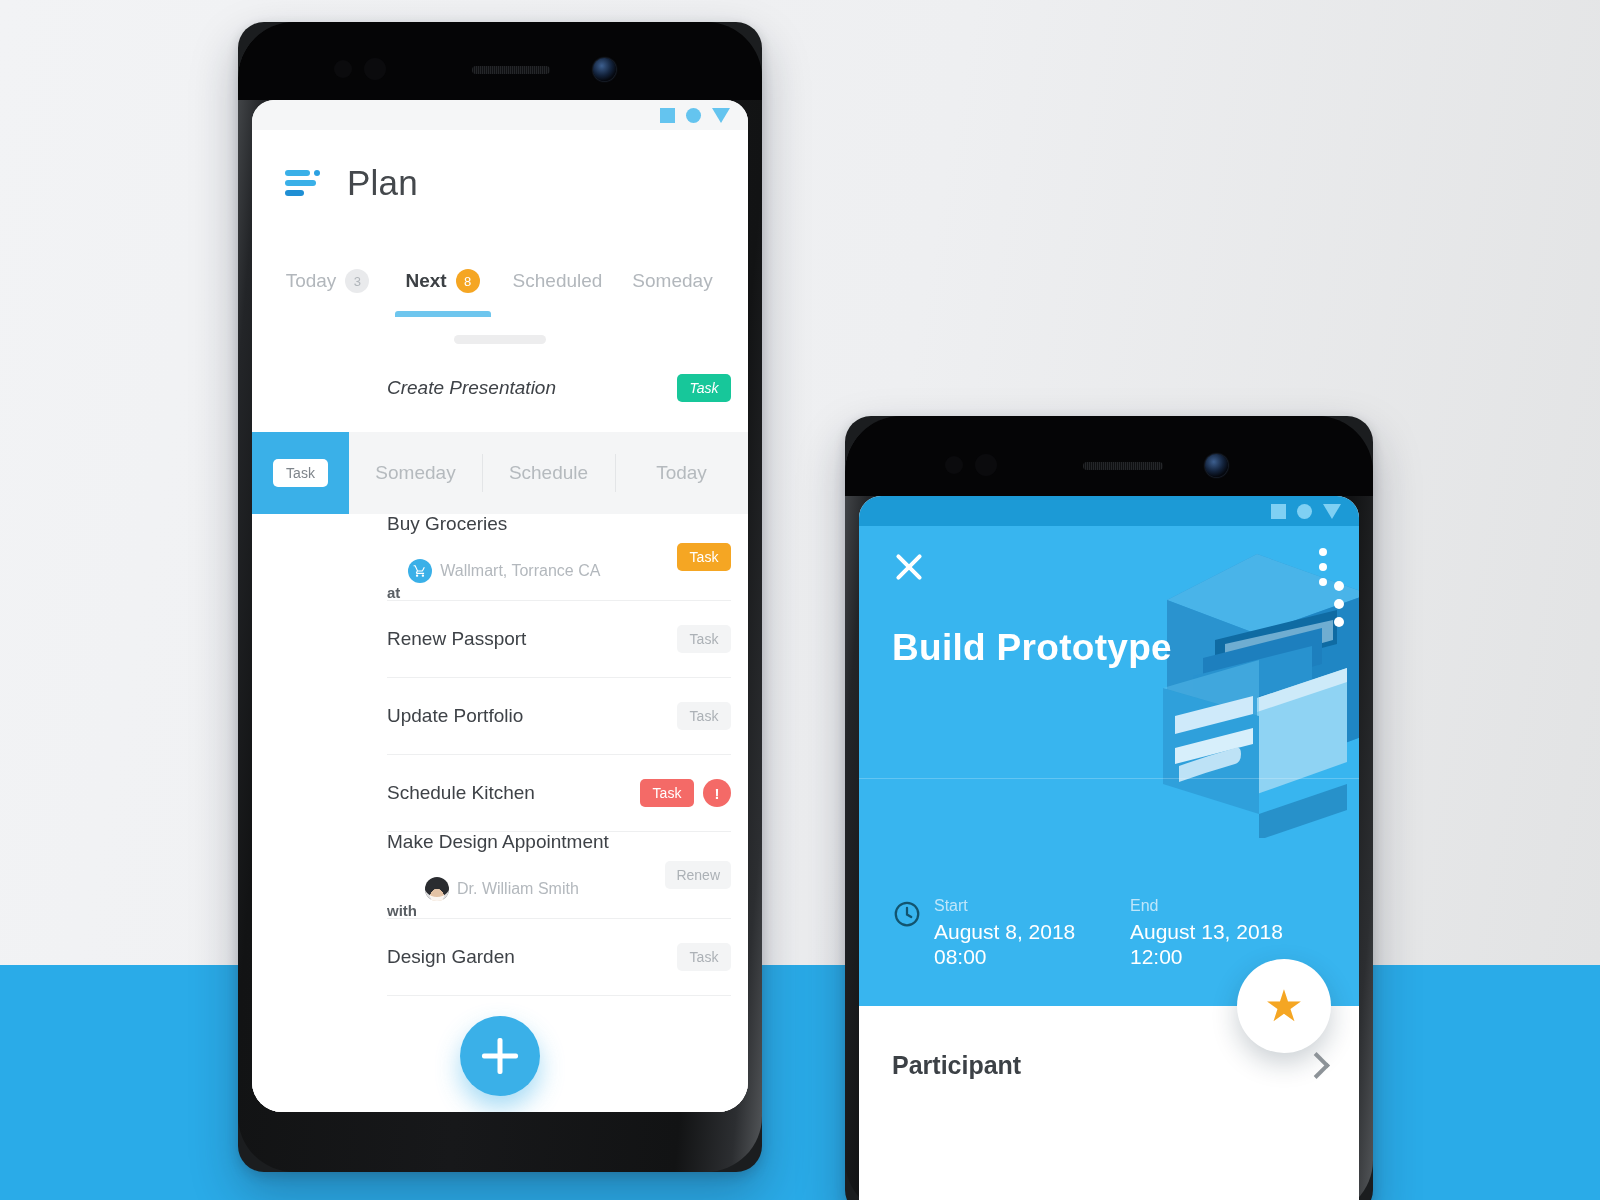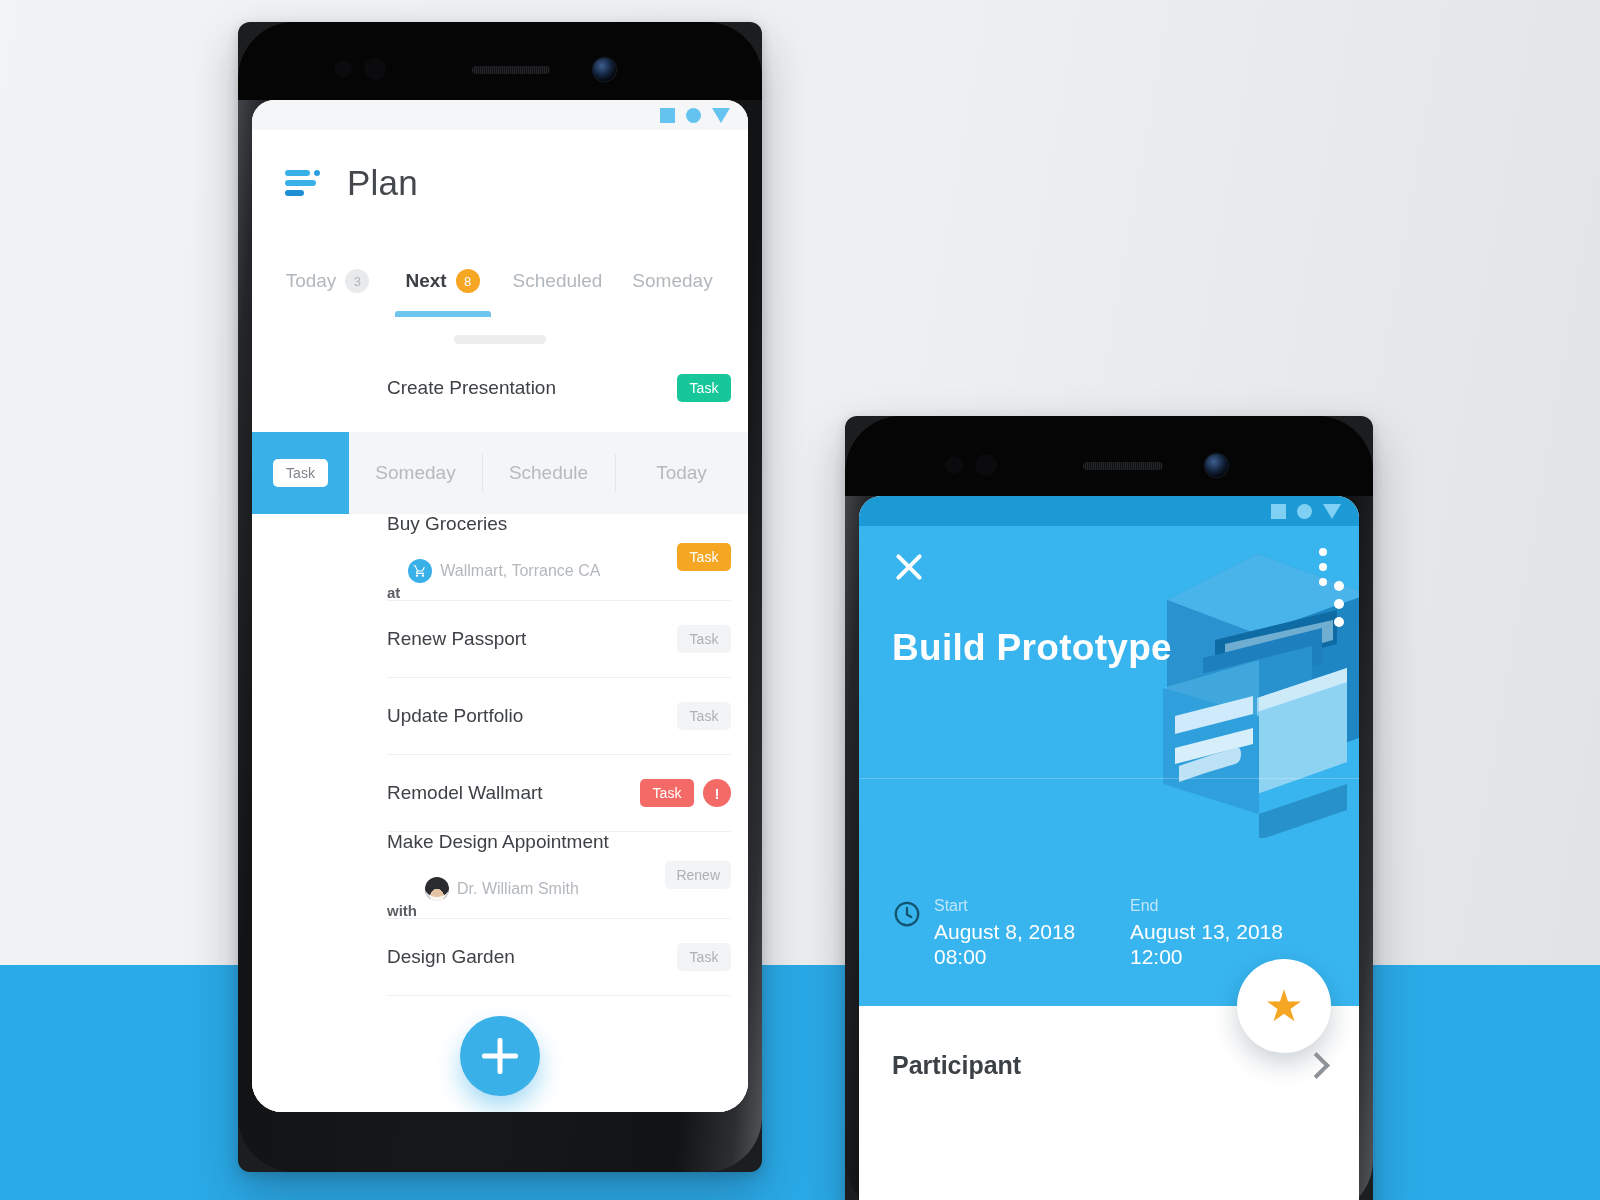--- a/index.html
+++ b/index.html
@@ -6,21 +6,21 @@
   body{
     width:1600px;height:1200px;overflow:hidden;position:relative;
     font-family:"Liberation Sans", sans-serif;
     background:#f1f2f4;
   }
   .bg-top{position:absolute;left:0;top:0;width:1600px;height:965px;
     background:linear-gradient(100deg,#f2f3f5 0%,#eeeff1 55%,#e2e3e4 100%);}
   .bg-bottom{position:absolute;left:0;top:965px;width:1600px;height:235px;background:#2aabe8;}
 
   
-  .phone{position:absolute;border-radius:12px;background:#1b1d1f;
+  .phone{position:absolute;border-radius:26px;background:#1b1d1f;
     box-shadow:0 22px 48px rgba(20,30,45,.28), 0 4px 12px rgba(20,30,45,.18);}
   .phone::before{
     content:"";position:absolute;inset:0;border-radius:56px;
     background:linear-gradient(95deg,#4a4d50 0%,#232528 5%,#121314 14%,#17181a 50%,#121314 86%,#2c2e31 95%,#55585b 100%);}
   .screenwrap{position:absolute;overflow:hidden;background:#fff;}
   .bezel-top{position:absolute;left:0;top:0;right:0;background:#050506;}
   .grille{position:absolute;border-radius:4px;
     background:repeating-linear-gradient(90deg,#2a2c2f 0 1px,#111214 1px 2px);
     opacity:.85;}
   .cam{position:absolute;border-radius:50%;
@@ -196,21 +196,21 @@
         <span class="tl">Scheduled</span>
       </div>
       <div class="tab">
         <span class="tl">Someday</span>
       </div>
     </div>
 
     <div class="listwrap">
       <div class="sheet-handle"></div>
 
-      <div class="row" style="height:88px;">
+      <div class="row" style="height:88px;font-style:italic;">
         <div>
           <div class="rtitle">Create Presentation</div>
         </div>
         <div class="end">
           <span class="chip teal">Task</span>
         </div>
       </div>
 
       <div class="swipe">
         <div class="leftchip">
@@ -252,21 +252,21 @@
 
       <div class="row">
         <div class="rtitle">Update Portfolio</div>
         <div class="end">
           <span class="chip muted">Task</span>
         </div>
       </div>
       <div class="divider"></div>
 
       <div class="row">
-        <div class="rtitle">Remodel Wallmart</div>
+        <div class="rtitle">Schedule Kitchen</div>
         <div class="end">
           <span class="chip red">Task</span>
           <span class="bang">!</span>
         </div>
       </div>
       <div class="divider"></div>
 
       <div class="row twoline">
         <div>
           <div class="rtitle">Make Design Appointment</div>

